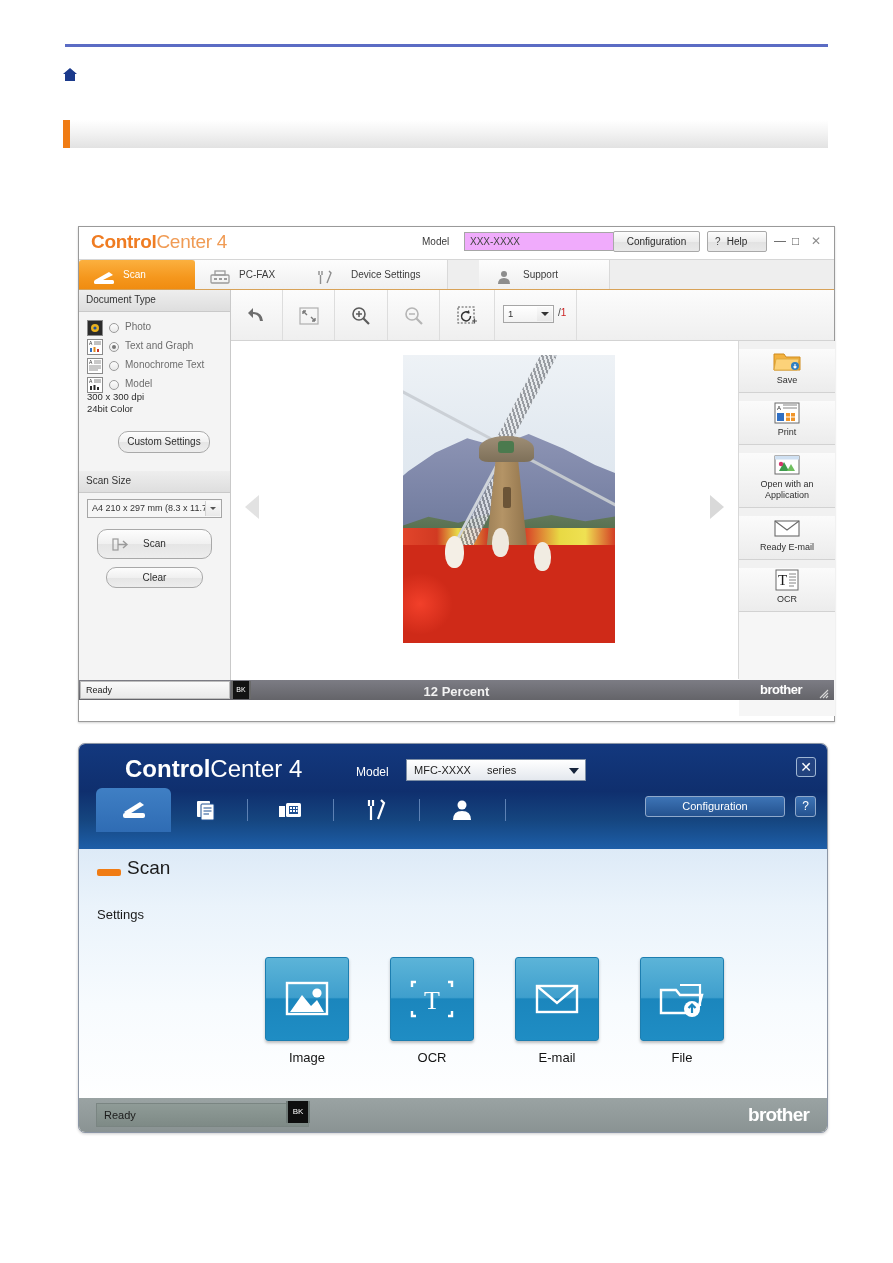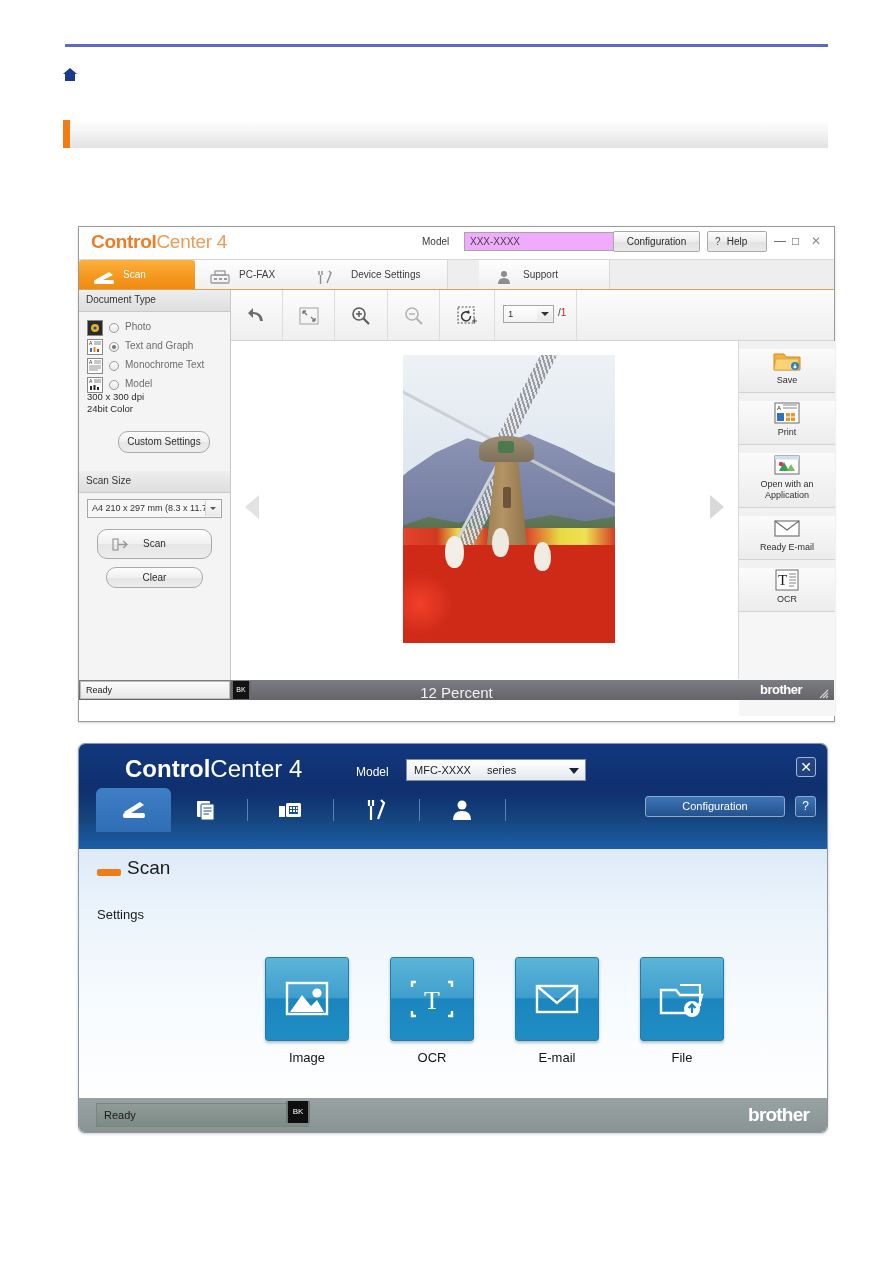--- a/index.html
+++ b/index.html
@@ -179,21 +179,21 @@
   .act-spacer{height:104px;background:#f6f6f6;}
 
   .adv-status{position:absolute;left:0;bottom:0;width:100%;height:20px;
     background:linear-gradient(to bottom,#7c7c84,#646469);}
   .as-left{position:absolute;left:1px;top:1px;width:150px;height:18px;
     background:linear-gradient(to bottom,#fafafa,#e9e9e9);border:1px solid #bdbdbd;box-sizing:border-box;
     font-size:9px;color:#222;line-height:16px;padding-left:5px;}
   .bk-chip{position:absolute;left:152px;top:1px;width:20px;height:18px;background:#121212;
     color:#fff;font-size:7px;text-align:center;line-height:18px;
     border-left:2px solid #6a6a6a;border-right:2px solid #6a6a6a;box-sizing:border-box;}
-  .as-center{position:absolute;left:0;right:0;top:4px;text-align:center;font-size:15px;color:#f2f2f2;}
+  .as-center{position:absolute;left:0;right:0;top:4px;text-align:center;font-size:13px;color:#f2f2f2;font-weight:bold;}
   .as-brother{position:absolute;right:32px;top:2px;font-size:13px;font-weight:bold;color:#ffffff;letter-spacing:-.5px;}
   .as-grip{position:absolute;right:5px;bottom:3px;width:12px;height:12px;}
 
   
   .cc4-home{
     position:absolute;left:78px;top:743px;width:750px;height:390px;
     border:1px solid #8c96a6;border-radius:7px;box-sizing:border-box;overflow:hidden;
     background:#ffffff;box-shadow:0 1px 3px rgba(0,0,0,.2);
   }
   .home-top{position:relative;height:105px;background:linear-gradient(to bottom,#13387e 0%,#0f2f6e 45%,#15457f 72%,#1d5ea8 100%);}

